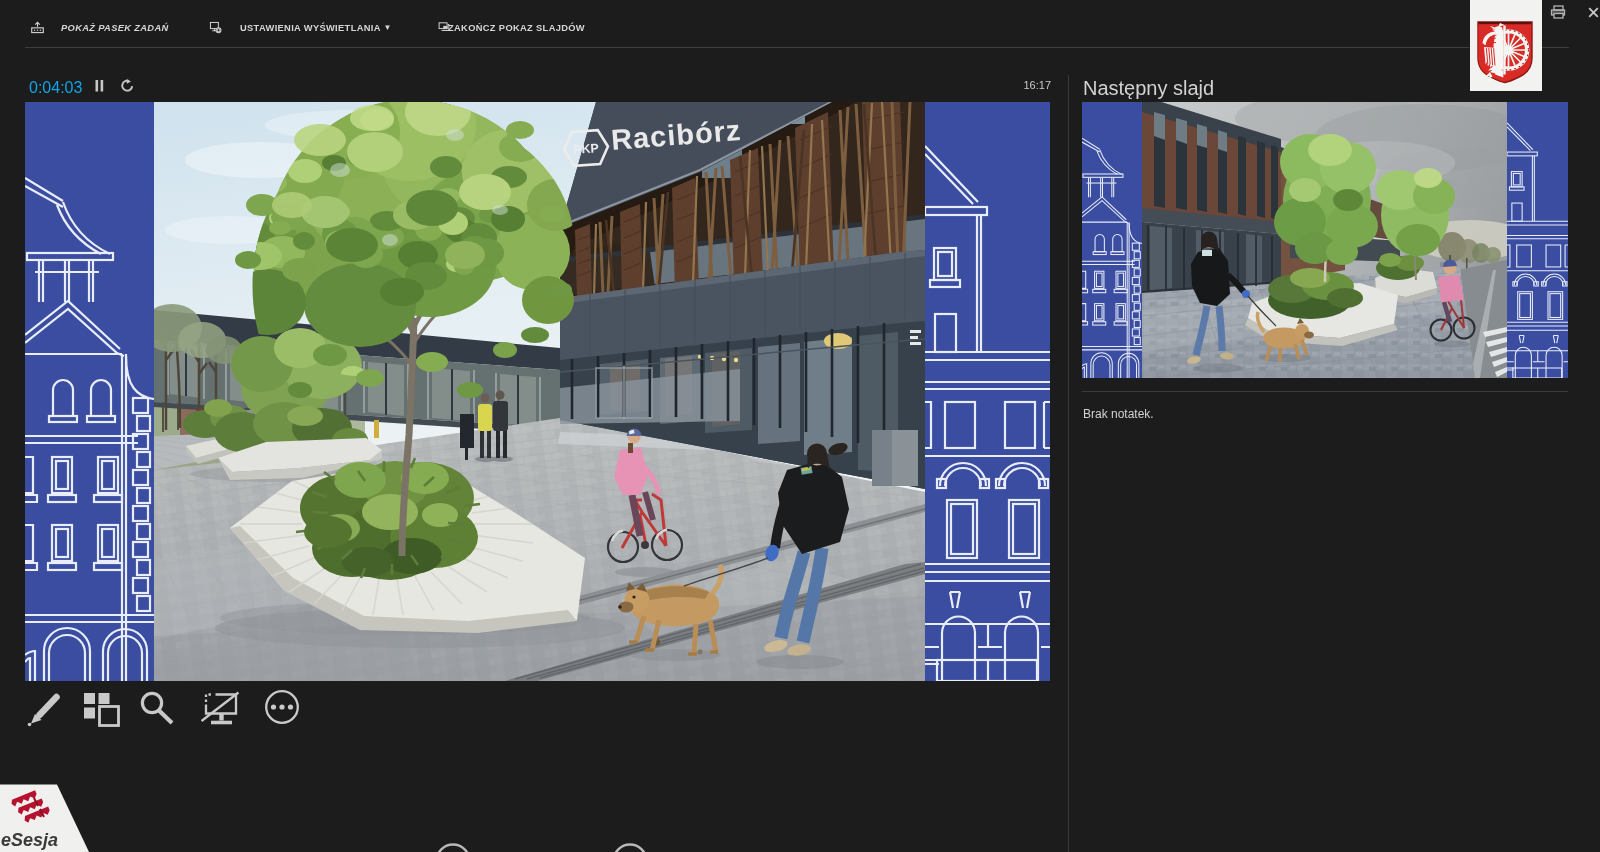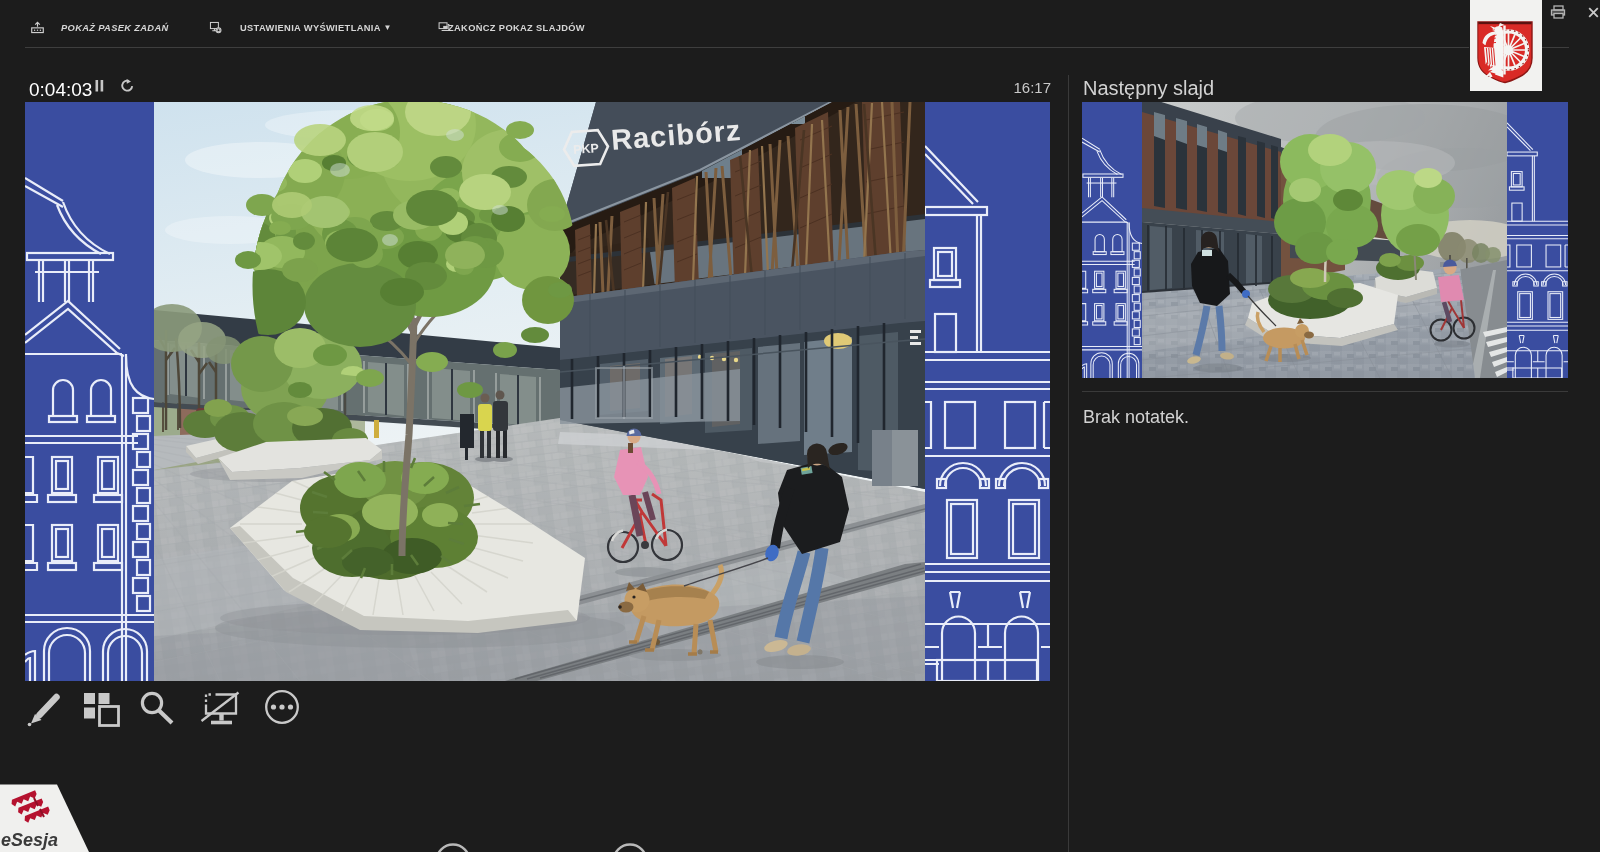--- a/index.html
+++ b/index.html
@@ -83,30 +83,30 @@
     <polygon points="13,52 8.5,56.5 12.5,55.8 11.5,59 15.5,56.5"></polygon>
     <polygon points="20,49 26.3,50.5 26.3,57.5 18,54.5"></polygon>
   </g>
   <g stroke="#d92a26" stroke-width="1" fill="none">
     <path d="M9.3,28 L10.8,44 M11.8,28 L13.2,44.5 M14.2,28 L15.6,45 M16.6,28.2 L18,45.5"></path>
     <path d="M7,26.5 C11,23.5 15,22.5 19,22.5"></path>
   </g>
   <path d="M16.5,16 l3,-1 M15,19 l4,-1" stroke="#d92a26" stroke-width="0.8"></path>
 </svg>
 
-<div class="abs" style="left:29px;top:79px;font-size:19px;color:#ffffff;">0:04:03</div>
+<div class="abs" style="left:29px;top:79px;font-size:16px;color:#0ea5e9;">0:04:03</div>
 <svg class="abs" style="left:95px;top:80px" width="9" height="12" viewBox="0 0 9 12">
   <rect x="0.5" y="0" width="2.6" height="11.5" fill="#c6c6c6"></rect>
   <rect x="5.6" y="0" width="2.6" height="11.5" fill="#c6c6c6"></rect>
 </svg>
 <svg class="abs" style="left:121px;top:79px" width="13" height="13" viewBox="0 0 13 13">
   <path d="M11.2 7.2 A5 5 0 1 1 7.8 1.9" stroke="#c6c6c6" stroke-width="1.9" fill="none"></path>
   <path d="M5.6 0 L10 2.4 L5.8 4.8 Z" fill="#c6c6c6"></path>
 </svg>
-<div class="abs" style="left:990px;top:79px;width:61px;text-align:right;font-size:15px;color:#c9c9c9;">16:17</div>
+<div class="abs" style="left:990px;top:79px;width:61px;text-align:right;font-size:11px;color:#c9c9c9;">16:17</div>
 
 <div class="abs" style="left:25px;top:102px;width:1025px;height:579px;background:#3b4da0;" id="slidebox">
 <svg width="1025" height="579" viewBox="25 102 1025 579">
 <defs>
   <linearGradient id="skyg" x1="0" y1="0" x2="0.3" y2="1">
     <stop offset="0" stop-color="#cfe2ee"></stop>
           <stop offset="0.55" stop-color="#e4eef3"></stop>
           <stop offset="1" stop-color="#f0f4f5"></stop>
   </linearGradient>
   <linearGradient id="paveg" x1="0" y1="0" x2="0" y2="1">
@@ -769,21 +769,21 @@
   <circle cx="1464" cy="328" r="10.5" stroke="#2c2e32" stroke-width="2" fill="none"></circle>
   <path d="M1441,330 L1452,308 L1464,328 M1452,308 L1448,301 M1464,328 L1461,300" stroke="#a03636" stroke-width="2" fill="none"></path>
   <path d="M1444,302 L1450,322" stroke="#5d4a62" stroke-width="4.5" fill="none"></path>
   <polygon points="1438,277 1459,275 1464,300 1441,302" fill="#e08ab0"></polygon>
   <circle cx="1450" cy="268" r="6.5" fill="#d8a986"></circle>
   <path d="M1443,267 A7,7 0 0 1 1457,266 Z" fill="#4a5a9c"></path>
 </g>
 </svg>
 </div>
 <div class="hline" style="left:1082px;top:391px;width:486px;background:#3a3a3a;"></div>
-<div class="abs" style="left:1083px;top:407px;font-size:18px;color:#d2d2d2;">Brak notatek.</div>
+<div class="abs" style="left:1083px;top:407px;font-size:12px;color:#d2d2d2;">Brak notatek.</div>
 
 <svg class="abs" style="left:430px;top:840px" width="230" height="12" viewBox="0 0 230 12">
   <circle cx="23" cy="21" r="16.5" stroke="#b9b9b9" stroke-width="2.4" fill="none"></circle>
   <circle cx="200" cy="21" r="16.5" stroke="#b9b9b9" stroke-width="2.4" fill="none"></circle>
 </svg>
 
 <svg class="abs" style="left:0px;top:783px" width="95" height="69" viewBox="0 0 95 69">
   <path d="M0 1.5 L57 1.5 L89 69 L0 69 Z" fill="#f0f0ee"></path>
   <g transform="translate(11,17) rotate(-22)" fill="#b5122f">
     <path d="M1,0 H26 V4 L22.5,7.5 19,4 15.5,7.5 12,4 8.5,7.5 5,4 1.5,7.5 -1,4 Z"></path>

